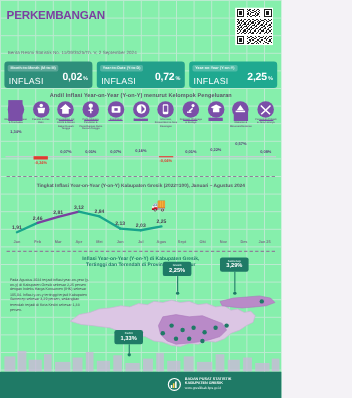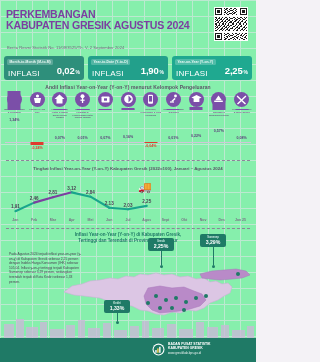--- a/index.html
+++ b/index.html
@@ -106,21 +106,20 @@
 </style>
 </head>
 <body>
 
 <div class="page">
   <div class="grid"></div>
 
   <div class="header">
     <div class="h-title">
       <div>PERKEMBANGAN</div>
-      <div>KABUPATEN GRESIK AGUSTUS 2024</div>
     </div>
     <div class="h-sub">Berita Resmi Statistik No. 11/09/3525/Th. V, 2 September 2024</div>
     <div class="qr">
       <svg width="34" height="34" viewBox="0 0 33 33" shape-rendering="crispEdges">
         <rect width="33" height="33" fill="#fff"></rect>
         <g fill="#1b1b1b">
           <rect x="1" y="1" width="7" height="7"></rect>
             <rect x="2" y="2" width="5" height="5" fill="#fff"></rect>
             <rect x="3" y="3" width="3" height="3"></rect>
           <rect x="25" y="1" width="7" height="7"></rect>
@@ -338,21 +337,21 @@
       <div class="tag">Month-to-Month (M-to-M)</div>
       <div class="row">
         <span class="lbl">INFLASI</span>
         <span><span class="val">0,02</span><span class="pct">%</span></span>
       </div>
     </div>
     <div class="card c2">
       <div class="tag">Year-to-Date (Y-to-D)</div>
       <div class="row">
         <span class="lbl">INFLASI</span>
-        <span><span class="val">1,90</span><span class="pct">%</span></span>
+        <span><span class="val">0,72</span><span class="pct">%</span></span>
       </div>
     </div>
     <div class="card c3">
       <div class="tag">Year-on-Year (Y-on-Y)</div>
       <div class="row">
         <span class="lbl">INFLASI</span>
         <span><span class="val">2,25</span><span class="pct">%</span></span>
       </div>
     </div>
   </div>

